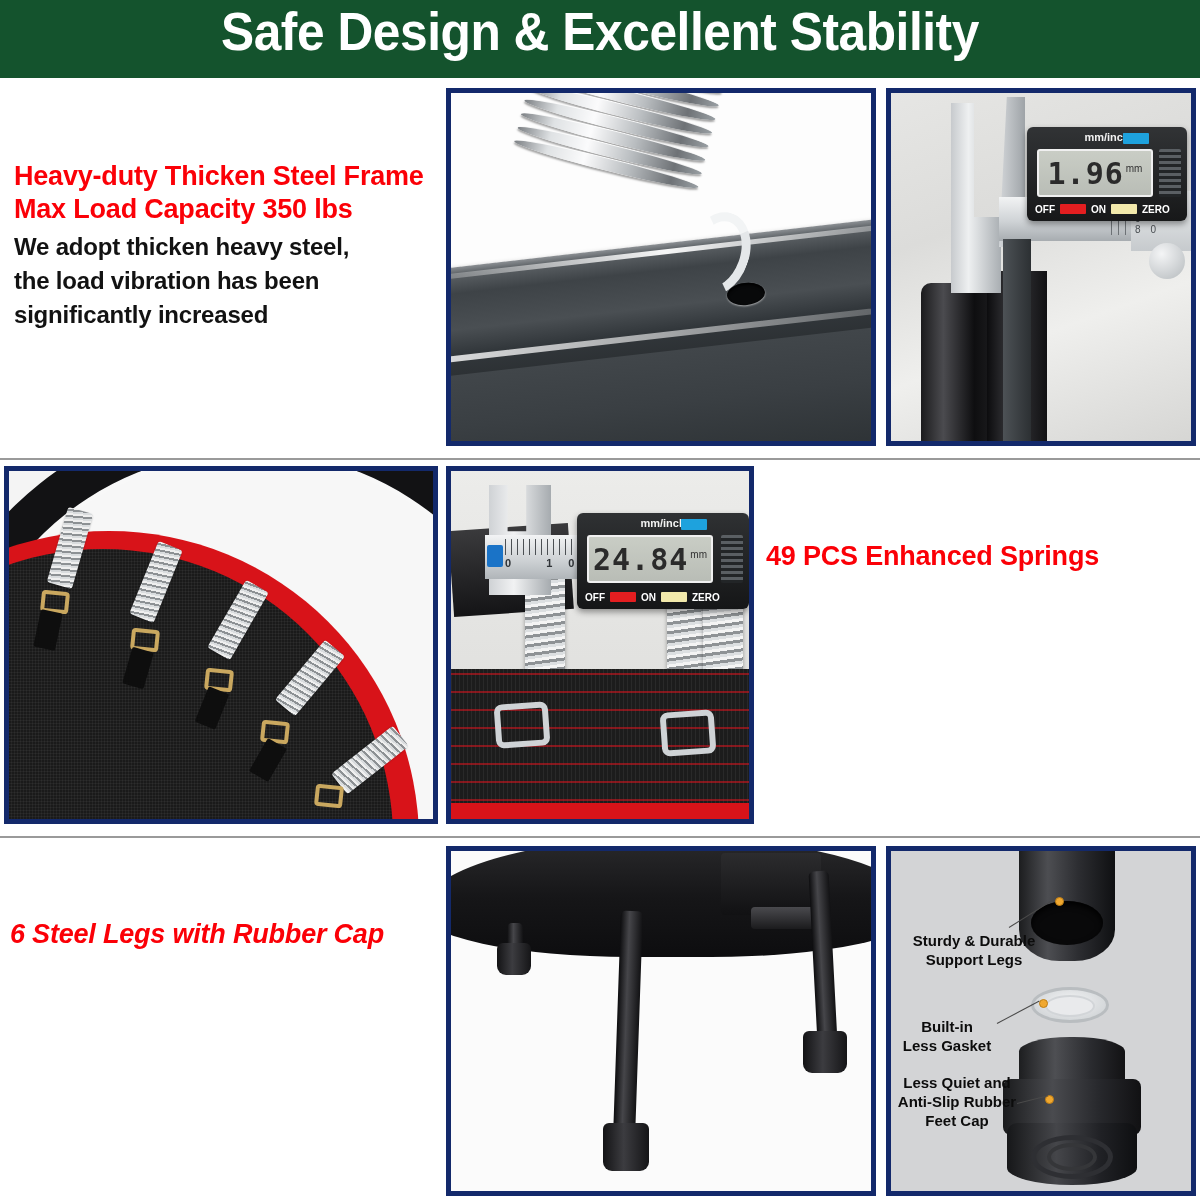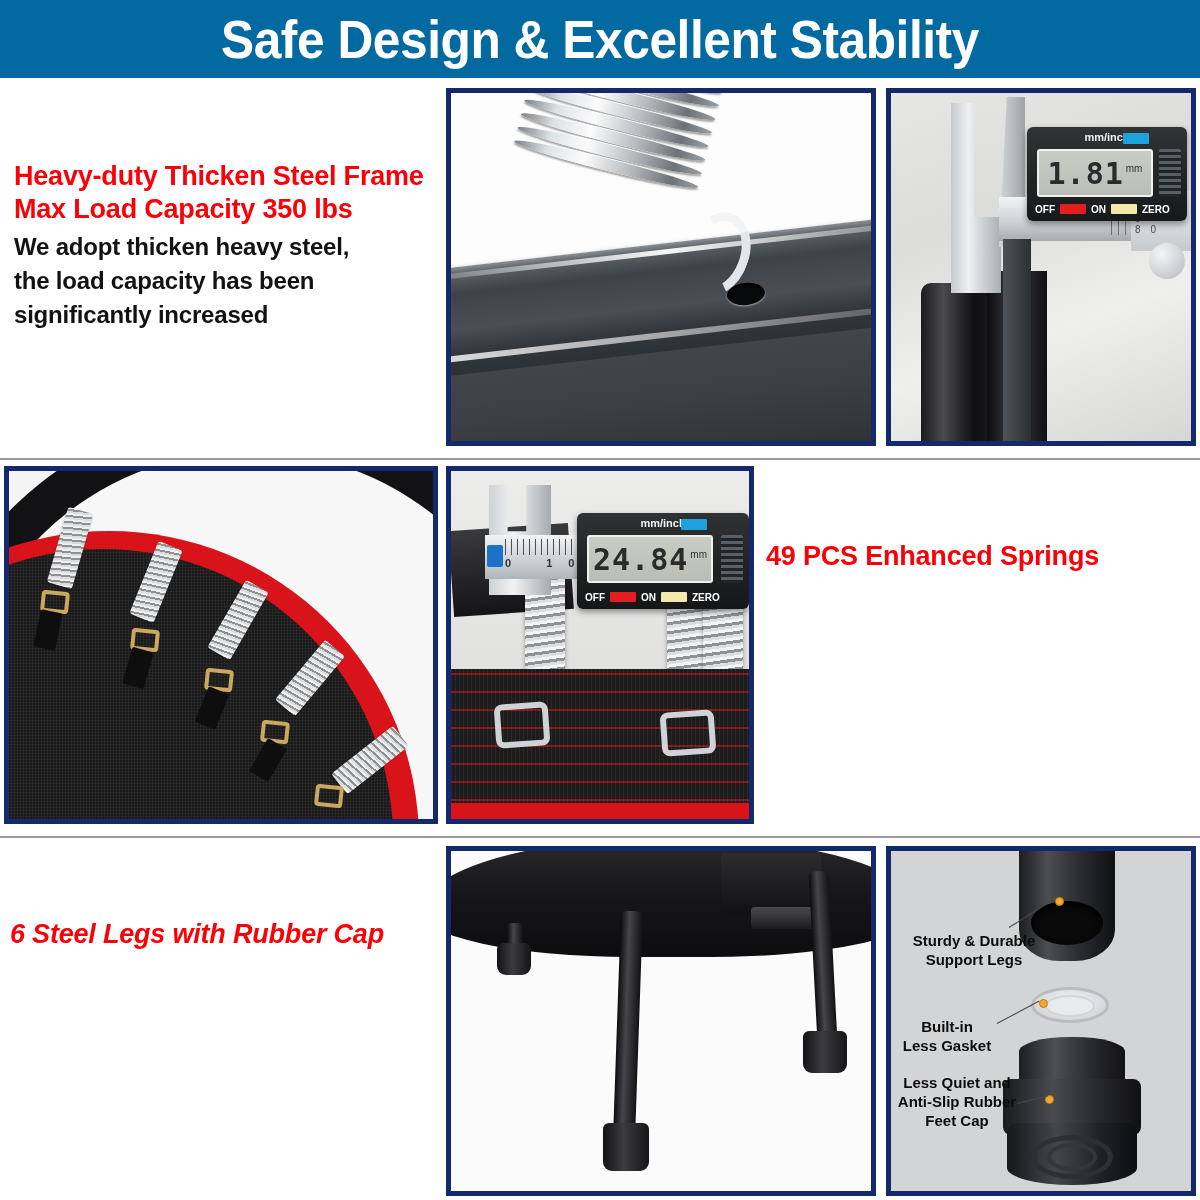--- a/index.html
+++ b/index.html
@@ -7,22 +7,22 @@
     width: 1200px; height: 1200px;
     font-family: "Liberation Sans", sans-serif;
     background: #ffffff;
     overflow: hidden;
   }
   .page { position: relative; width: 1200px; height: 1200px; background:#fff; }
 
   
   .banner {
     position: absolute; left: 0; top: 0; width: 1200px; height: 78px;
-    background: #0369a1;
-    display: flex; align-items: center; justify-content: center;
+    background: #14532d;
+    display: flex; align-items: flex-start; justify-content: center;
   }
   .banner-title {
     color: #ffffff;
     font-size: 54px;
     font-weight: bold;
     letter-spacing: -0.5px;
     transform: scaleX(0.92);
     white-space: nowrap;
     font-family: "Liberation Sans", sans-serif;
   }
@@ -367,21 +367,21 @@
     <div class="banner-title">Safe Design &amp; Excellent Stability</div>
   </div>
 
   <div class="divider d1"></div>
   <div class="divider d2"></div>
 
   <div class="txtblock" style="left:14px; top:160px; width:430px;">
     <div class="headline">Heavy-duty Thicken Steel Frame</div>
     <div class="headline">Max Load Capacity 350 lbs</div>
     <div class="body-text" style="white-space:pre-line; margin-top:4px;">We adopt thicken heavy steel,
-the load capacity has been
+the load vibration has been
 significantly increased</div>
   </div>
 
   <div class="panel p-frame">
     <div class="frame-rail"></div>
     <div class="rail-lower"></div>
     <div class="spring-coil">
 
       <div class="coil" style="top:28px;"></div>
       <div class="coil" style="top:42px;"></div>
@@ -408,21 +408,21 @@
     <div class="cal-scale-right">
       <div class="nums">0   80</div>
     </div>
     <div class="cal-thumb"></div>
     <div class="cal-stem"></div>
     <div class="cal-head">
 
       <div class="cal-mmlabel">mm/inch</div>
       <div class="cal-bluebtn"></div>
       <div class="cal-lcd">
-        <span class="cal-value">1.81</span>
+        <span class="cal-value">1.96</span>
         <span class="cal-unit">mm</span>
       </div>
       <div class="cal-grill"></div>
       <div class="cal-btnrow">
         <span>OFF</span>
         <span class="sw-red"></span>
         <span>ON</span>
         <span class="sw-yellow"></span>
         <span>ZERO</span>
       </div>

